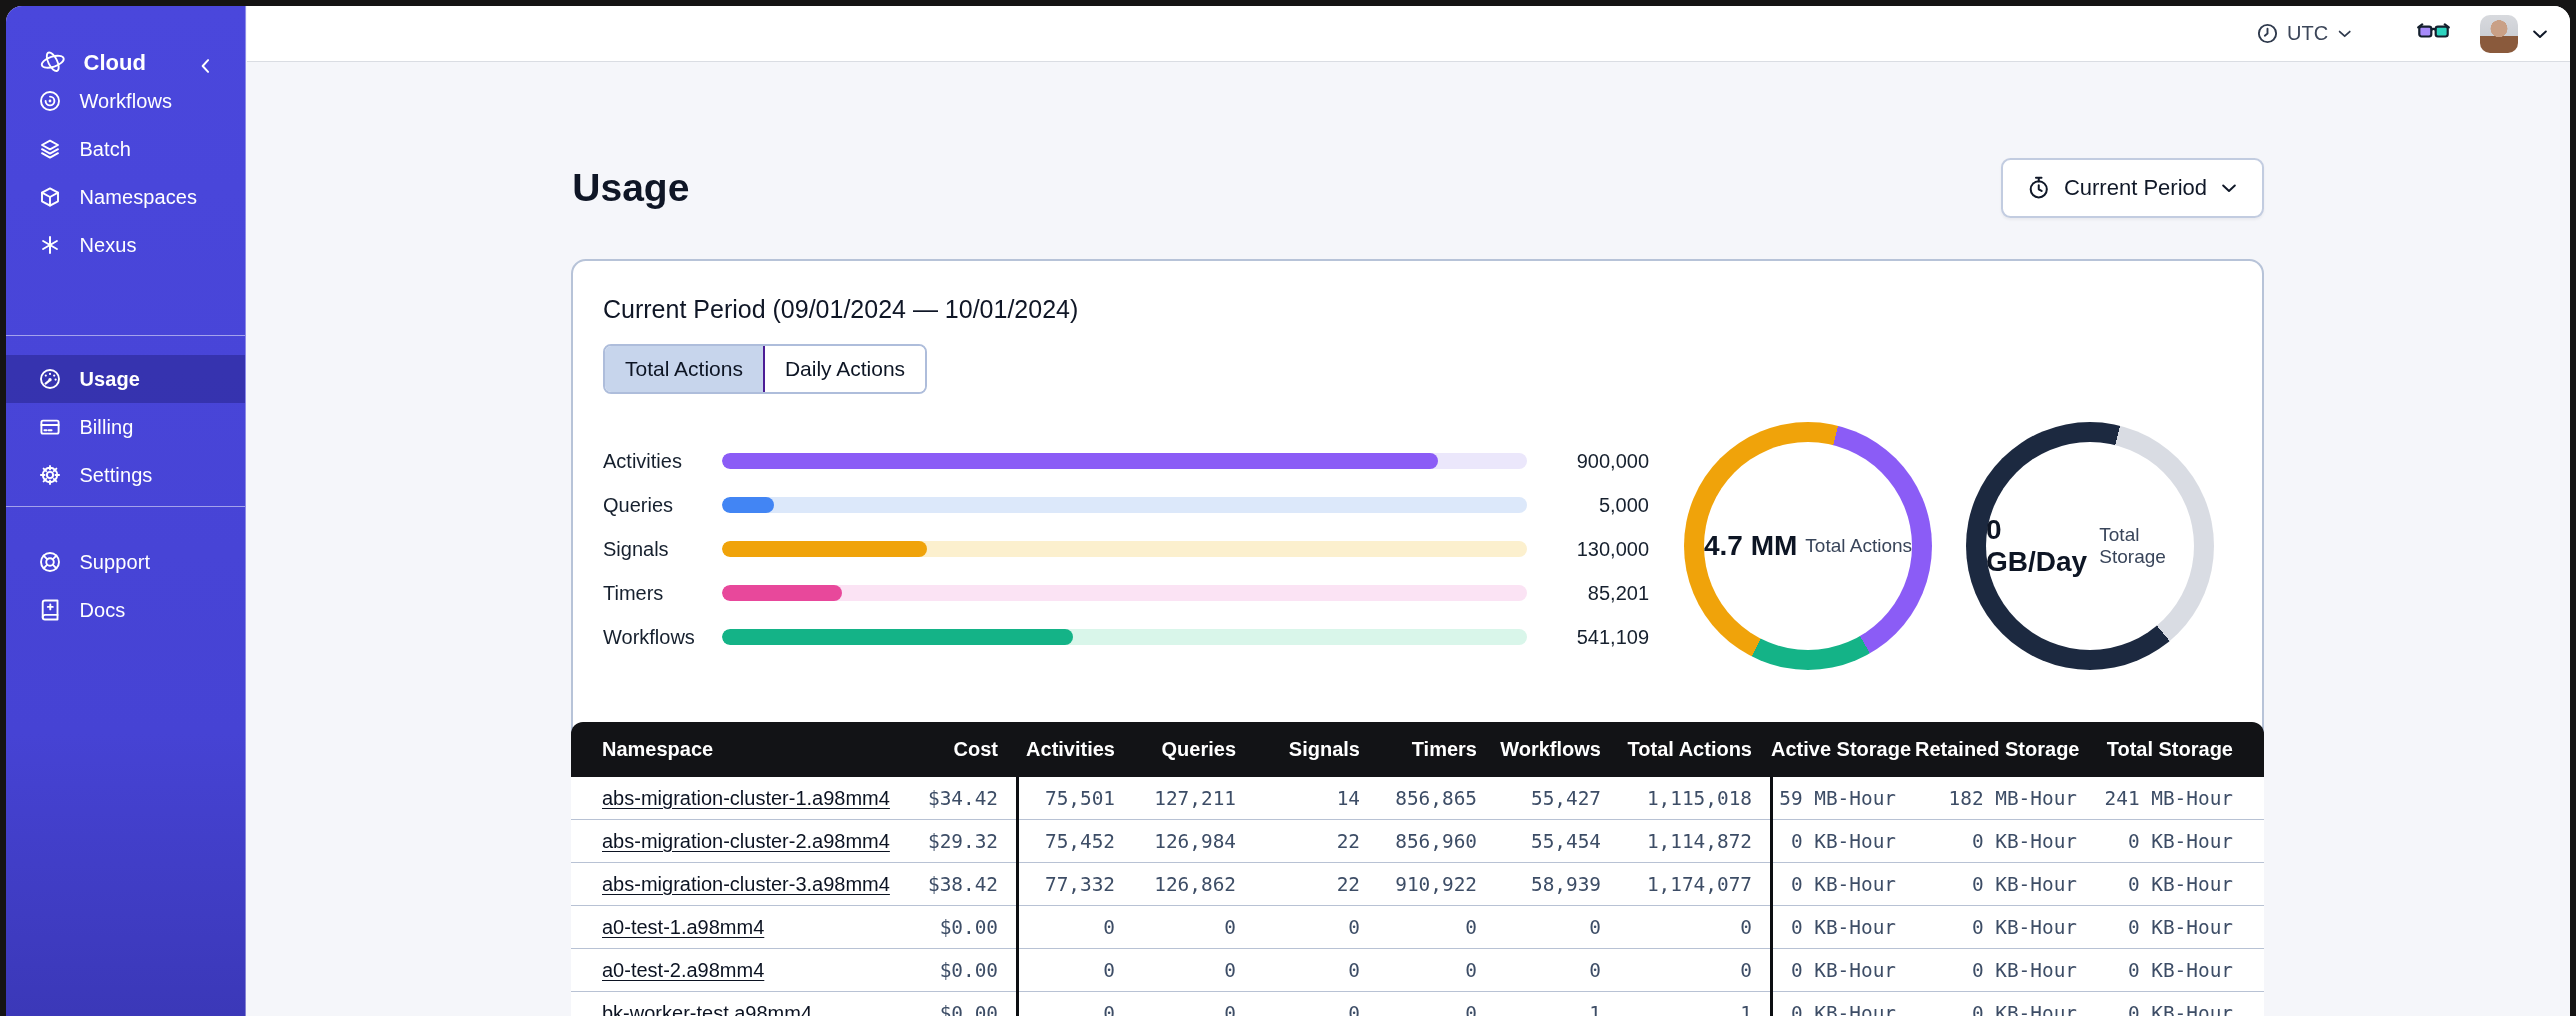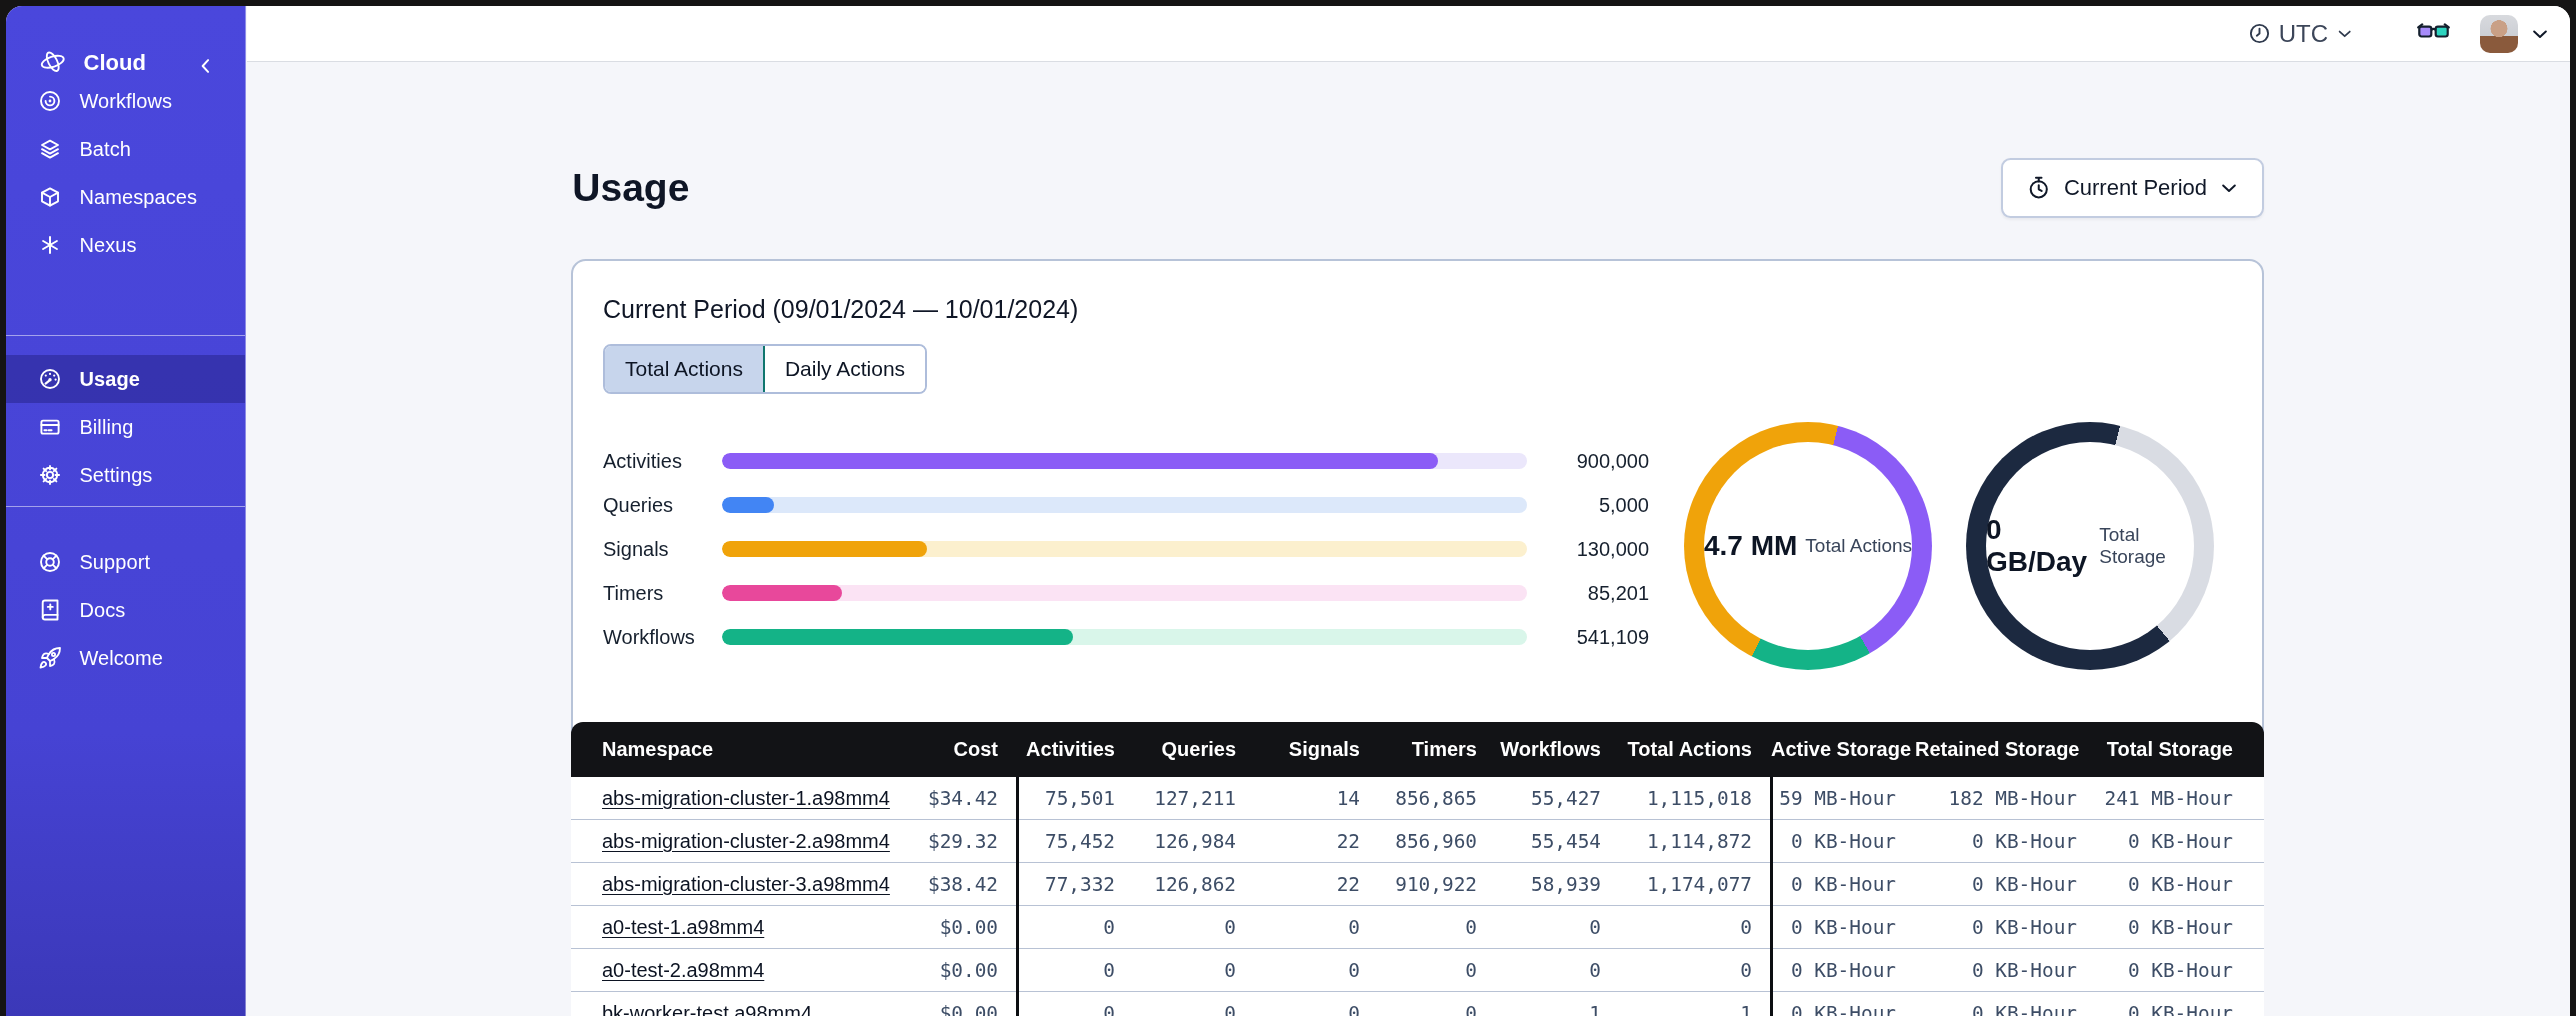--- a/index.html
+++ b/index.html
@@ -26,21 +26,21 @@
   .nav-icon svg { width: 100%; height: 100%; display: block; }
   .nav-label { font-size: 20px; margin-left: 17.4px; letter-spacing: 0.1px; }
   .side-divider { position: absolute; left: 0; width: 100%; height: 1.3px; background: rgba(255,255,255,0.5); }
 
   
   .topbar { position: absolute; left: 241px; right: 0; top: 0; height: 56px; background: #fff;
     border-bottom: 1.3px solid #dadde3; display: flex; align-items: center;
     justify-content: flex-end; padding-right: 20px; }
   .tz-group { display: flex; align-items: center; gap: 8px; cursor: pointer; color: #2f3a4d; }
   .tz-group svg { display: block; }
-  .tz-label { font-size: 24px; font-weight: 500; color: #3c4659; }
+  .tz-label { font-size: 20px; font-weight: 500; color: #3c4659; }
   .glasses-btn { margin-left: 62px; width: 35px; height: 21.5px; cursor: pointer; }
   .avatar { margin-left: 29.5px; width: 38px; height: 38px; border-radius: 10px; cursor: pointer;
     background:
       radial-gradient(circle at 50% 36%, #c9a086 0 27%, rgba(0,0,0,0) 28%),
       linear-gradient(180deg, rgba(0,0,0,0) 56%, #8a5a3c 56%),
       linear-gradient(180deg, #d8dade 0%, #c3c7cd 100%); }
   .user-caret { margin-left: 12px; width: 20px; height: 20px; cursor: pointer; color: #101828; }
 
   
   .main { position: absolute; left: 241px; right: 0; top: 58px; bottom: 0; background: #f5f6fa; overflow: hidden; }
@@ -56,21 +56,21 @@
 
   
   .card { position: absolute; left: 0; top: 195px; width: 1693px; height: 486px; background: #fff;
     border: 2px solid #b7c3d8; border-radius: 14.8px; }
   .card-title { position: absolute; left: 30px; top: 34px; font-size: 25px; font-weight: 500; color: #0f1626; }
   .tabs { position: absolute; left: 30px; top: 83px; display: flex; height: 50px;
     border: 2px solid #aebddb; border-radius: 8px; overflow: hidden; background: #fff; }
   .tab { display: flex; align-items: center; padding: 0 20px; font-size: 21px; font-weight: 500;
     color: #0d1524; cursor: pointer; background: #fff; }
   .tab.active { background: #c7d5ec; }
-  .tab + .tab { border-left: 2px solid #0f766e; text-align: right; }
+  .tab + .tab { border-left: 2px solid #4c1d95; text-align: right; }
 
   .bars { position: absolute; left: 30px; top: 178px; width: 1046px; }
   .bar-row { height: 44px; display: flex; align-items: center; }
   .bar-label { width: 119px; font-size: 20px; color: #16202e; }
   .bar-track { width: 805px; height: 16px; border-radius: 8px; position: relative; overflow: hidden; }
   .bar-fill { position: absolute; left: 0; top: 0; bottom: 0; border-radius: 8px; }
   .bar-value { width: 106px; margin-left: 16px; text-align: right; font-size: 20px; color: #16202e; }
 
   .donut { position: absolute; top: 161px; width: 248px; height: 248px; border-radius: 50%; }
   .donut-hole { position: absolute; inset: 20px; border-radius: 50%; background: #fff;
@@ -206,31 +206,20 @@
         </div>
         <div class="nav-item">
           <span class="nav-icon">
             <svg viewBox="0 0 24 24" fill="none" stroke="currentColor" stroke-linecap="round" stroke-linejoin="round" stroke-width="1.9">
               <path d="M19.5 21.5H7a2.3 2.3 0 0 1-2.3-2.3V4.8A2.3 2.3 0 0 1 7 2.5h12.5v19Z"></path>
               <path d="M4.7 19.2A2.3 2.3 0 0 1 7 16.9h12.5"></path>
               <path d="M12.3 6.4v5M9.8 8.9h5"></path>
             </svg>
           </span>
           <span class="nav-label">Docs</span>
-        </div>
-        <div class="nav-item">
-          <span class="nav-icon">
-            <svg viewBox="0 0 24 24" fill="none" stroke="currentColor" stroke-linecap="round" stroke-linejoin="round" stroke-width="1.8">
-              <path d="M4.5 16.5c-1.5 1.3-2 5-2 5s3.7-.5 5-2c.7-.8.7-2.1-.1-2.9a2.18 2.18 0 0 0-2.9-.1z"></path>
-              <path d="M12 15l-3-3a22 22 0 0 1 2-4A12.9 12.9 0 0 1 22 2c0 2.7-.8 7.5-6 11a22 22 0 0 1-4 2z"></path>
-              <path d="M9 12H4s.6-3 2-4c1.6-1.1 5 0 5 0M12 15v5s3-.6 4-2c1.1-1.6 0-5 0-5"></path>
-              <circle cx="15.5" cy="8.5" r="1.6"></circle>
-            </svg>
-          </span>
-          <span class="nav-label">Welcome</span>
         </div>
       </nav>
   </aside>
 
   <header class="topbar">
     <div class="tz-group">
       <span>
           <svg viewBox="0 0 24 24" width="23" height="23" fill="none" stroke="currentColor" stroke-linecap="round" stroke-linejoin="round" stroke-width="2">
             <circle cx="12" cy="12" r="9"></circle>
             <path d="M12 7v5l-2.8 2.3"></path>

